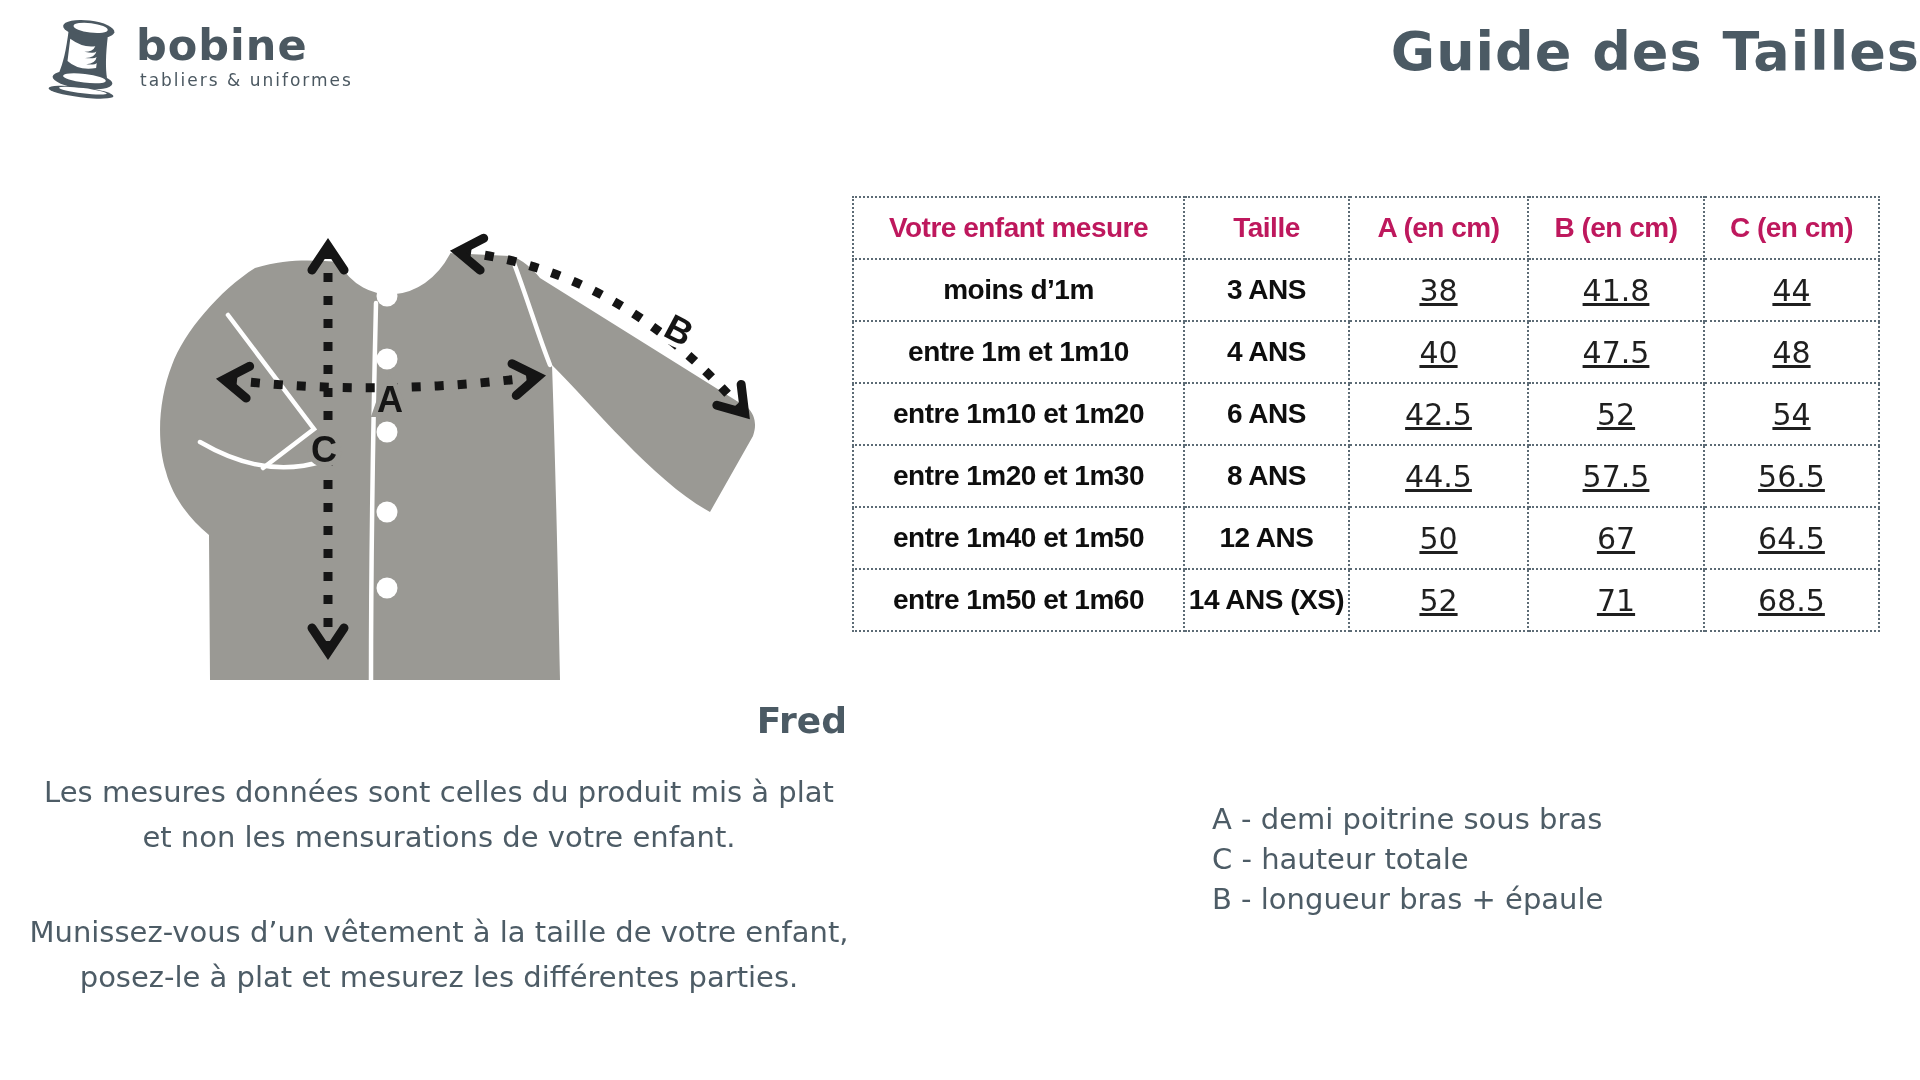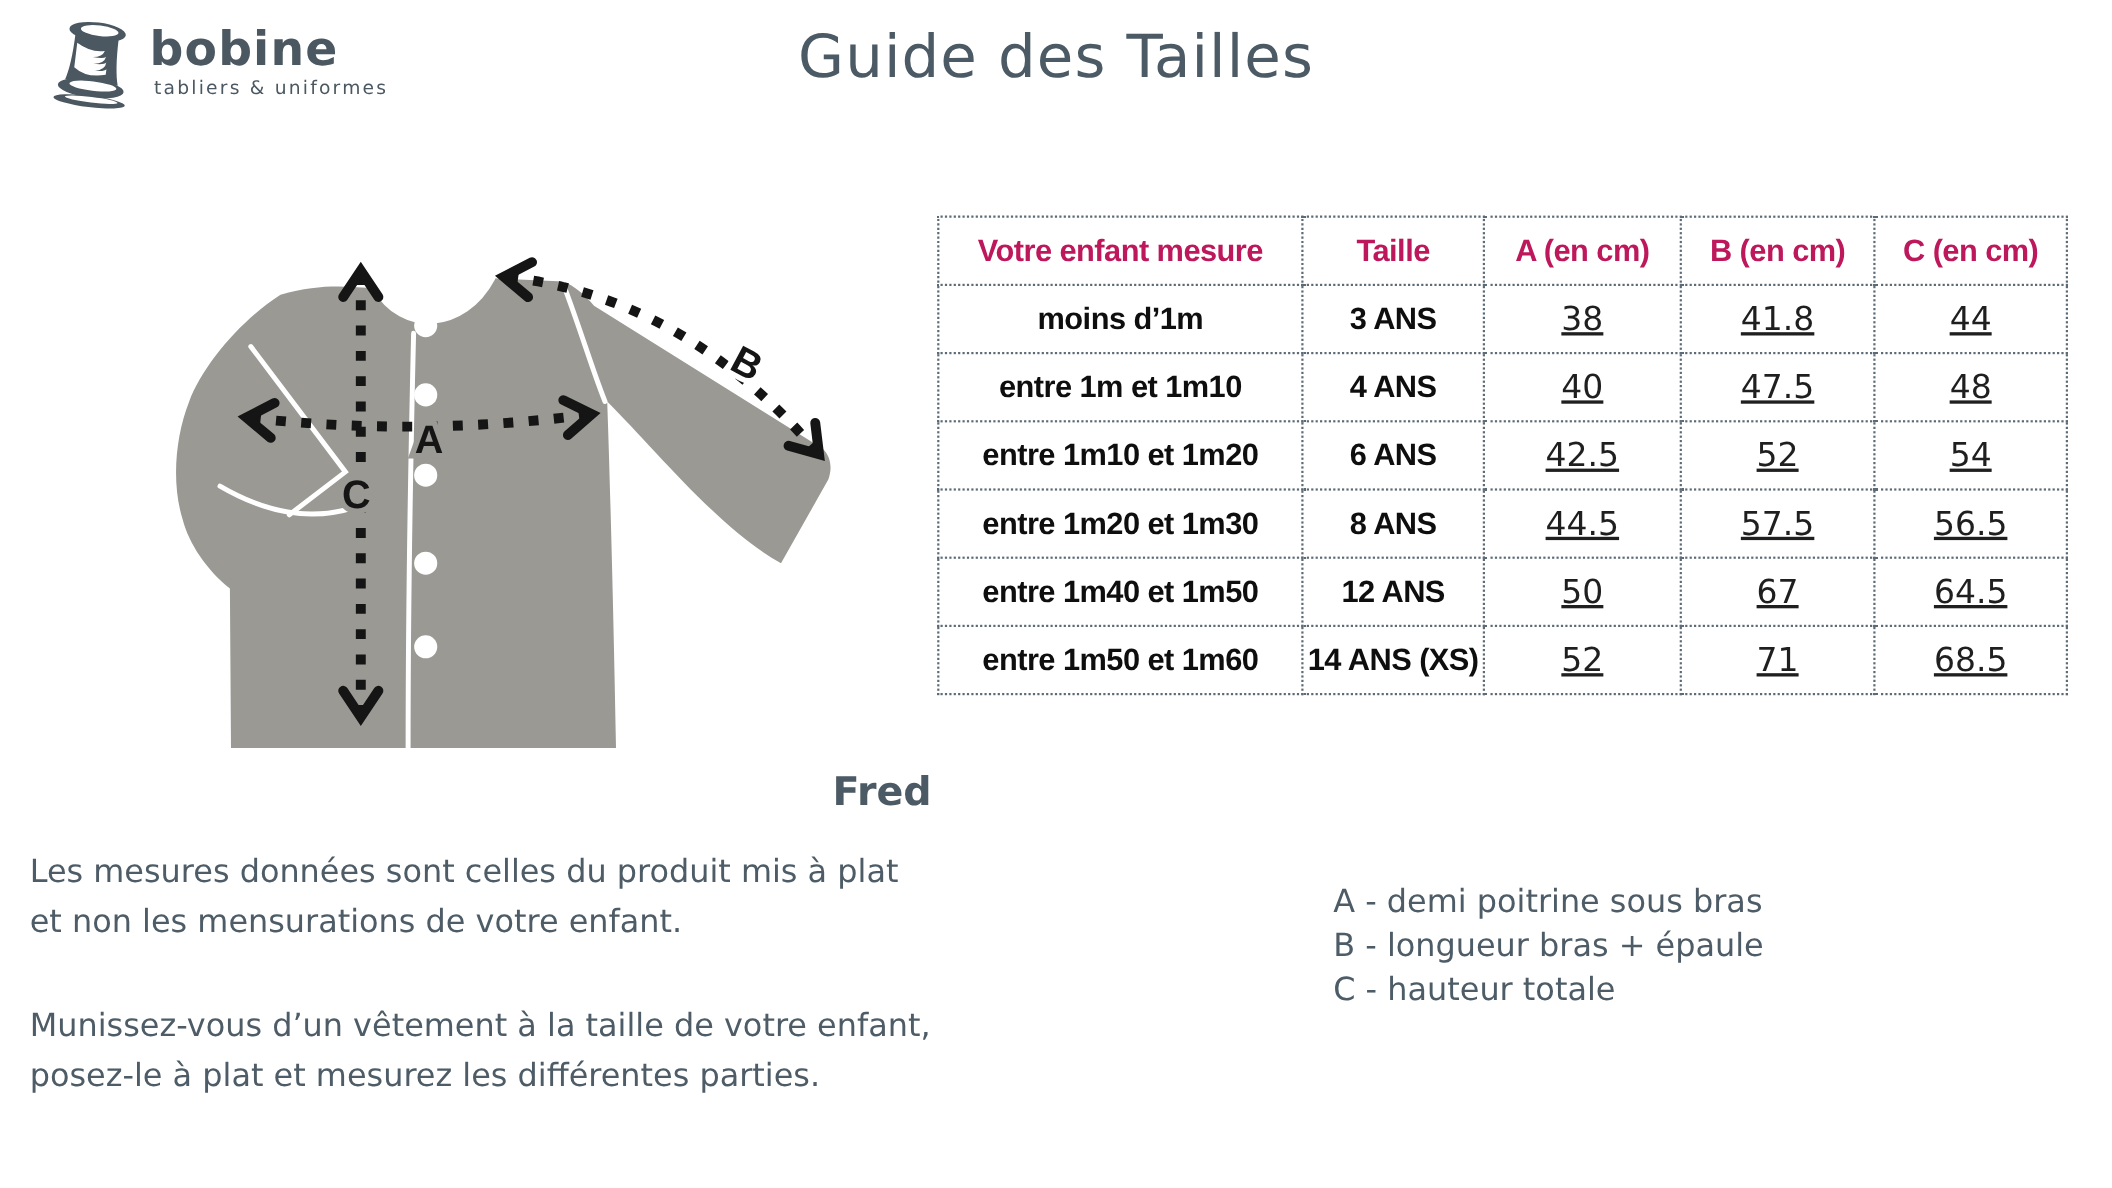--- a/index.html
+++ b/index.html
@@ -8,22 +8,22 @@
     background:#ffffff;font-family:"DejaVu Sans",sans-serif;
   }
   
   .logo{position:absolute;left:42px;top:14px;display:flex;align-items:flex-start;}
   .logo-icon{width:86px;height:88px;}
   .brand-text{margin-left:8px;padding-top:10px;}
   .brand-name{font-size:43px;font-weight:bold;color:#4b5861;line-height:1;letter-spacing:1px;}
   .brand-tagline{font-size:17px;color:#4b5861;letter-spacing:2px;margin-top:3px;margin-left:4px;text-align:center;}
   
   .page-title{
-    position:absolute;left:0;right:0;top:20px;text-align:center;
-    font-size:54px;font-weight:normal;color:#4b5a64;letter-spacing:1px;
+    position:absolute;left:0;right:0;top:20px;text-align:right;
+    font-size:54px;font-weight:bold;color:#4b5a64;letter-spacing:1px;
   }
   
   .garment{position:absolute;left:60px;top:150px;width:730px;height:550px;}
   
   .size-table{
     position:absolute;left:852px;top:196px;width:1026px;
     border-collapse:collapse;table-layout:fixed;
     font-family:"Liberation Sans",sans-serif;
   }
   .size-table th,.size-table td{
@@ -31,21 +31,21 @@
     padding:0 2px;overflow:hidden;white-space:nowrap;
   }
   .size-table th{font-size:28px;font-weight:bold;color:#be185d;letter-spacing:-0.5px;}
   .size-table td.lbl{font-size:28px;font-weight:bold;color:#0e0e0e;letter-spacing:-0.5px;}
   .size-table td.num{font-size:30px;font-weight:normal;color:#1f1f1f;font-family:"DejaVu Sans",sans-serif;text-decoration:underline;}
   
   .product-name{
     position:absolute;left:27px;width:820px;top:700px;text-align:right;
     font-size:36px;font-weight:bold;color:#4b5a64;
   }
-  .notes{position:absolute;left:27px;width:824px;top:770px;text-align:left;
+  .notes{position:absolute;left:27px;width:824px;top:770px;text-align:center;
     font-size:29px;color:#4d5c66;line-height:1.55;}
   .notes p{margin:0 0 50px 0;}
   
   .legend{position:absolute;left:1212px;top:783px;font-size:29px;color:#4d5c66;line-height:1.38;margin-top:16px;}
   .legend div{white-space:nowrap;}
 </style>
 </head>
 <body>
 
 <div class="logo">
@@ -187,15 +187,15 @@
 
 <div class="product-name">Fred</div>
 
 <div class="notes">
   <p>Les mesures données sont celles du produit mis à plat et non les mensurations de votre enfant.</p>
   <p>Munissez-vous d’un vêtement à la taille de votre enfant, posez-le à plat et mesurez les différentes parties.</p>
 </div>
 
 <div class="legend">
   <div>A - demi poitrine sous bras</div>
+  <div>C - hauteur totale</div>
   <div>B - longueur bras + épaule</div>
-  <div>C - hauteur totale</div>
 </div>
 
 </body></html>

